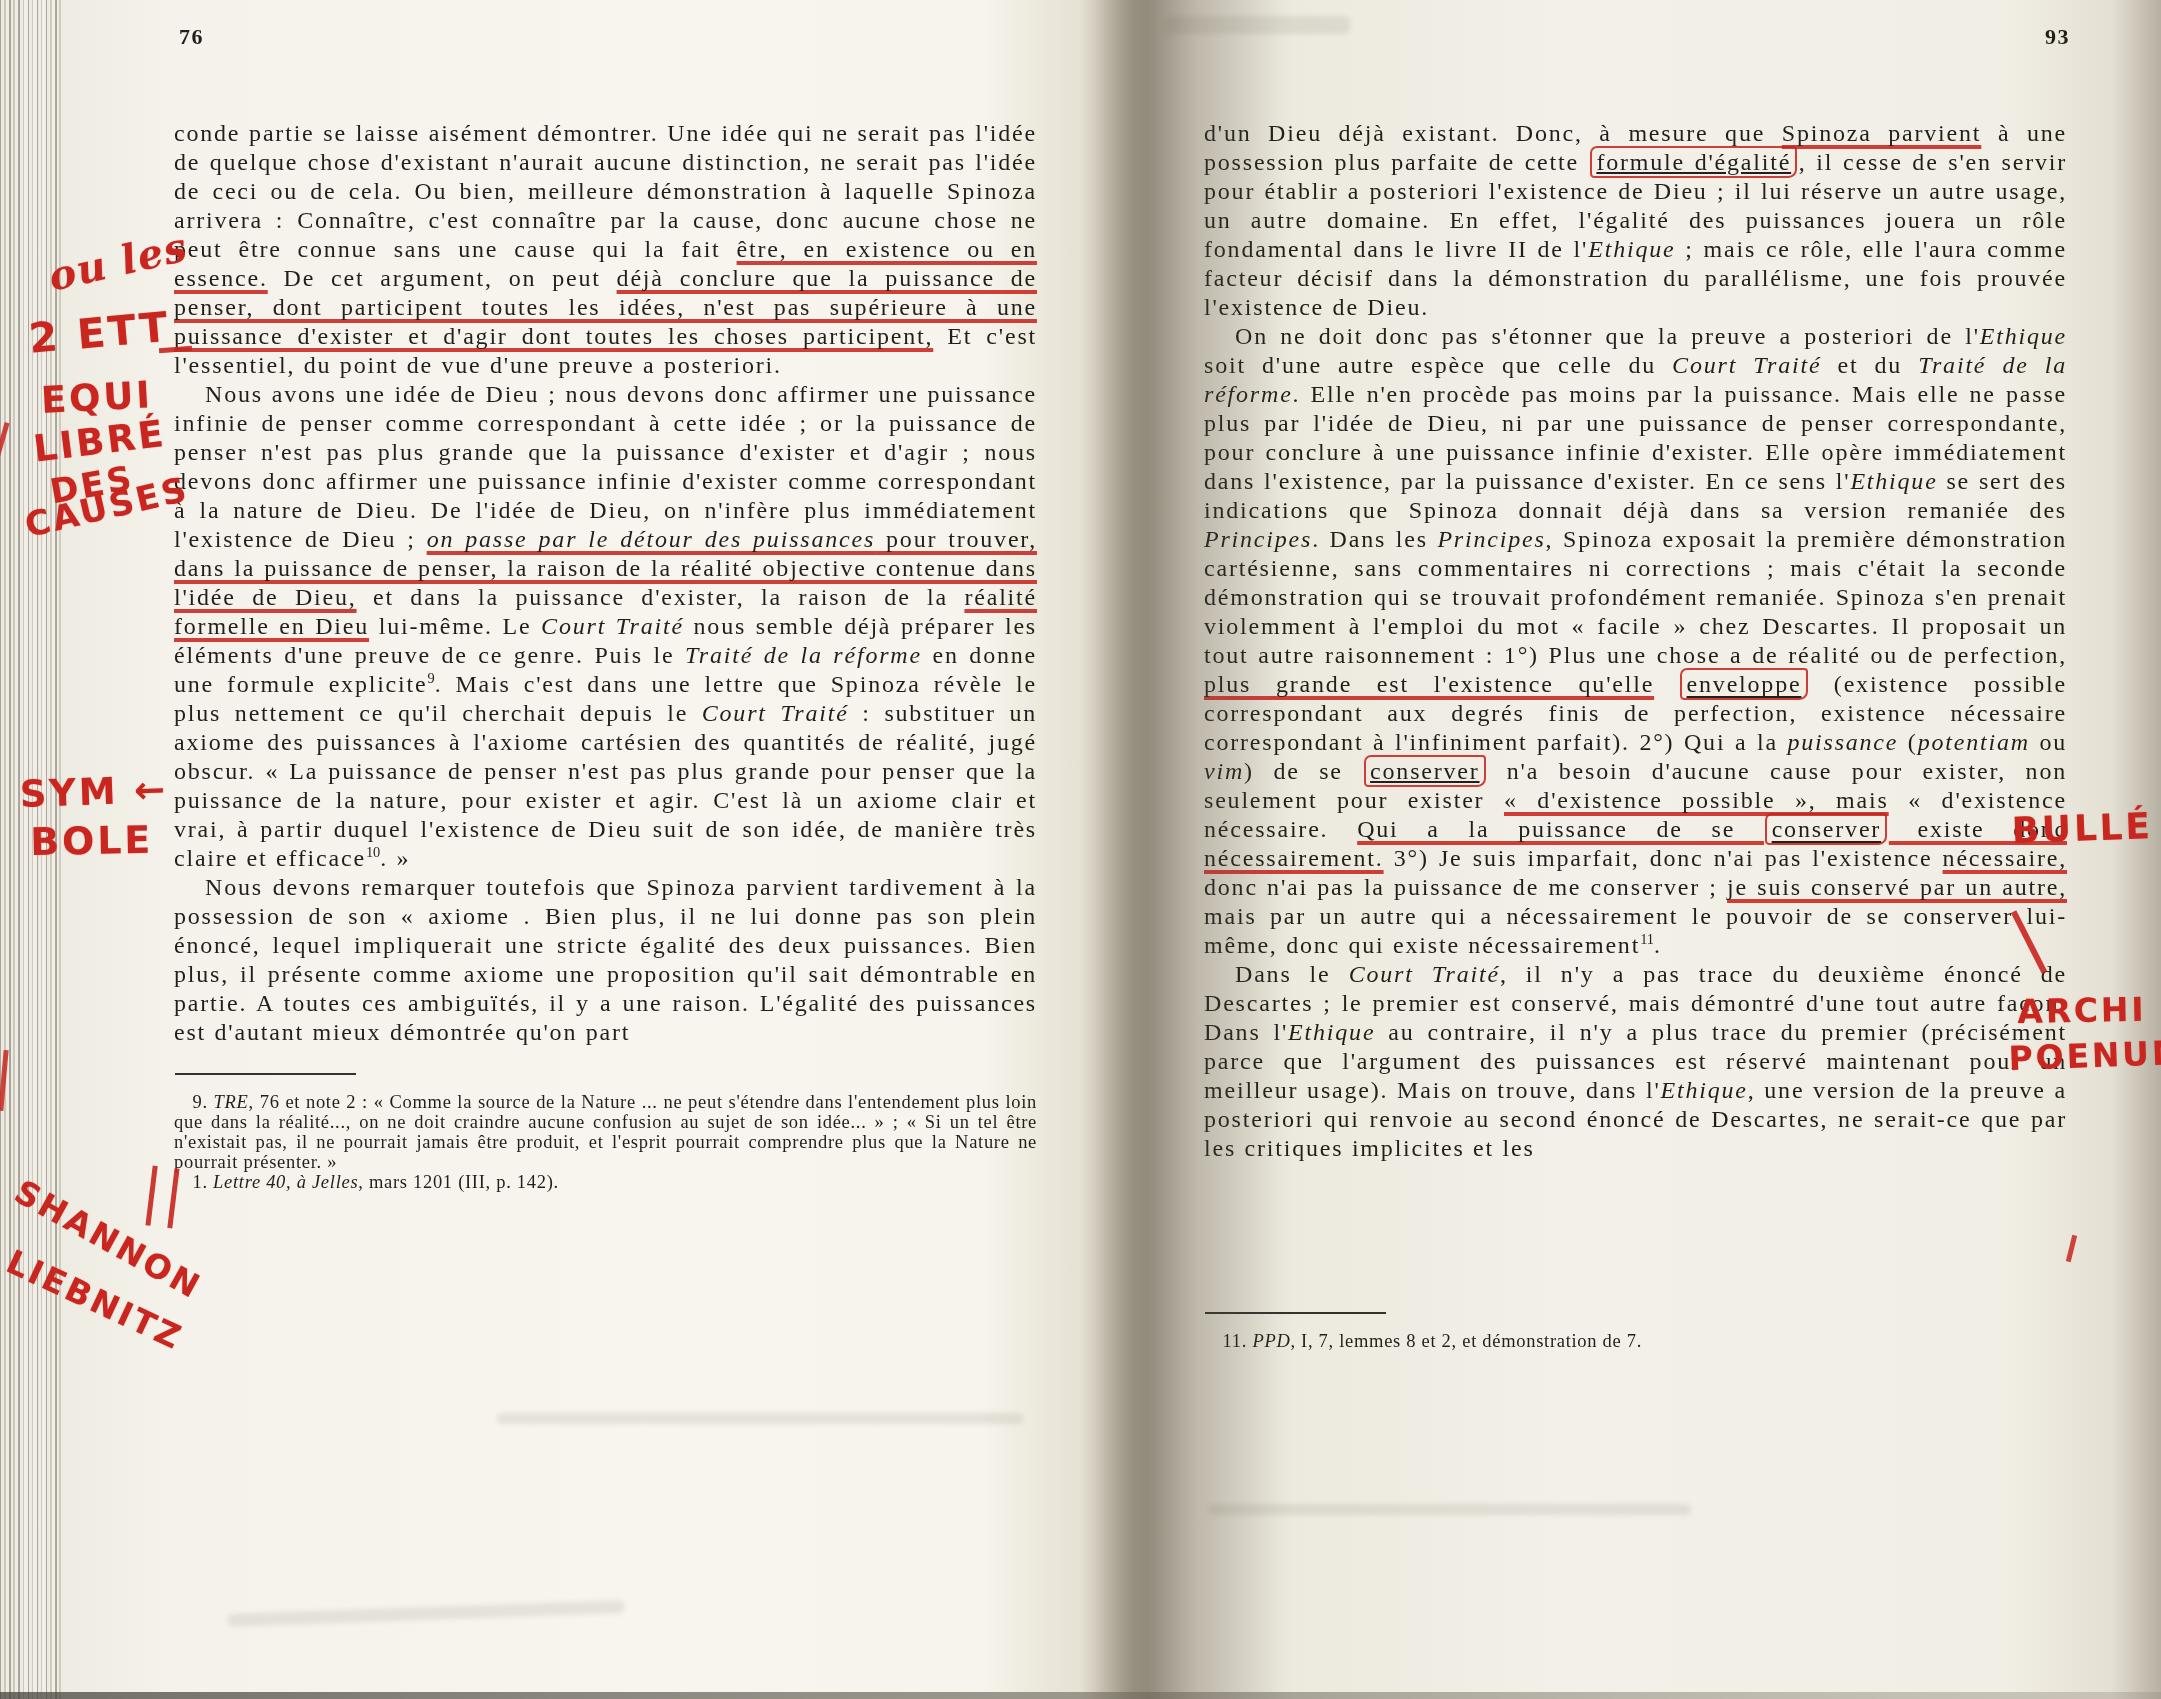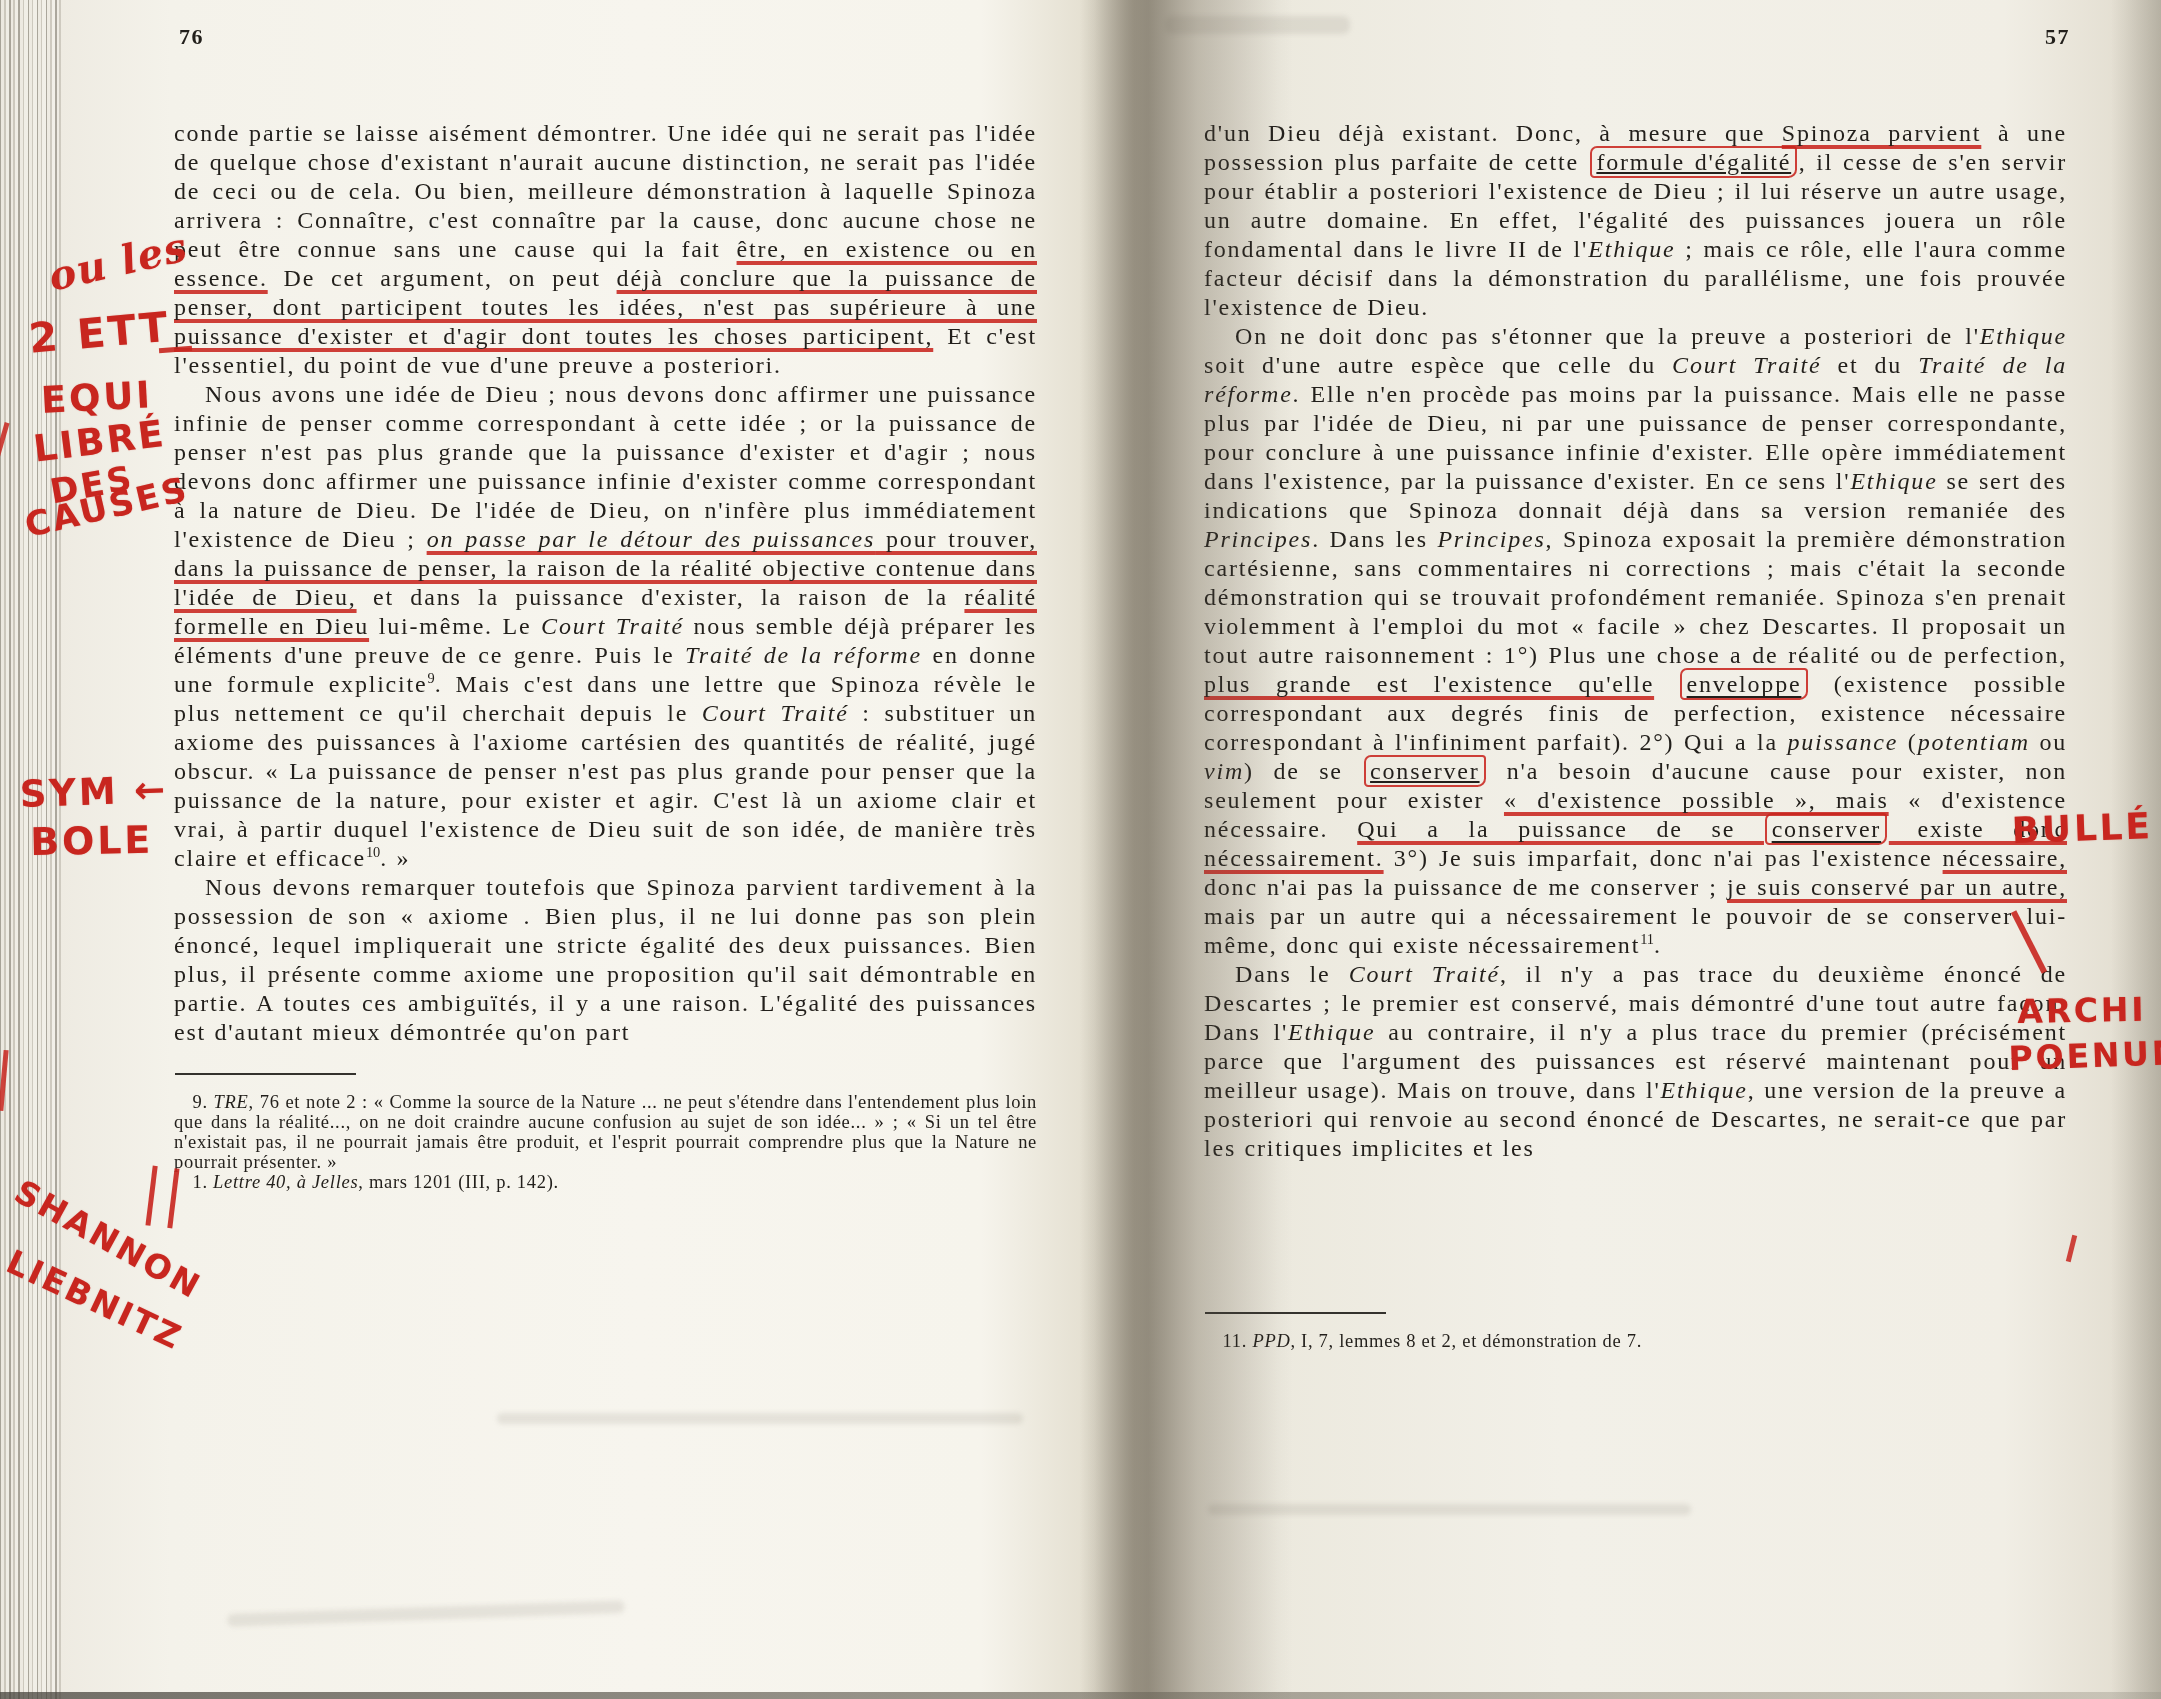--- a/index.html
+++ b/index.html
@@ -128,21 +128,21 @@
 
   <div class="col" id="col-left">
     <p class="body"><span>conde partie se laisse aisément démontrer. Une idée qui ne serait pas l'idée de quelque chose d'existant n'aurait aucune distinction, ne serait pas l'idée de ceci ou de cela. Ou bien, meilleure démonstration à laquelle Spinoza arrivera : Connaître, c'est connaître par la cause, donc aucune chose ne peut être connue sans une cause qui la fait </span><span class="seg-u">être, en existence ou en essence.</span><span> De cet argument, on peut </span><span class="seg-u">déjà conclure que la puissance de penser, dont participent toutes les idées, n'est pas supérieure à une puissance d'exister et d'agir dont toutes les choses participent,</span><span> Et c'est l'essentiel, du point de vue d'une preuve a posteriori.</span></p>
     <p class="body indent"><span>Nous avons une idée de Dieu ; nous devons donc affirmer une puissance infinie de penser comme correspondant à cette idée ; or la puissance de penser n'est pas plus grande que la puissance d'exister et d'agir ; nous devons donc affirmer une puissance infinie d'exister comme correspondant à la nature de Dieu. De l'idée de Dieu, on n'infère plus immédiatement l'existence de Dieu ; </span><span class="seg-i seg-u">on passe par le détour des puissances</span><span class="seg-u"> pour trouver, dans la puissance de penser, la raison de la réalité objective contenue dans l'idée de Dieu,</span><span> et dans la puissance d'exister, la raison de la </span><span class="seg-u">réalité formelle en Dieu</span><span> lui-même. Le </span><span class="seg-i">Court Traité</span><span> nous semble déjà préparer les éléments d'une preuve de ce genre. Puis le </span><span class="seg-i">Traité de la réforme</span><span> en donne une formule explicite</span><span class="seg-sup">9</span><span>. Mais c'est dans une lettre que Spinoza révèle le plus nettement ce qu'il cherchait depuis le </span><span class="seg-i">Court Traité</span><span> : substituer un axiome des puissances à l'axiome cartésien des quantités de réalité, jugé obscur. « La puissance de penser n'est pas plus grande pour penser que la puissance de la nature, pour exister et agir. C'est là un axiome clair et vrai, à partir duquel l'existence de Dieu suit de son idée, de manière très claire et efficace</span><span class="seg-sup">10</span><span>. »</span></p>
     <p class="body indent"><span>Nous devons remarquer toutefois que Spinoza parvient tardivement à la possession de son « axiome . Bien plus, il ne lui donne pas son plein énoncé, lequel impliquerait une stricte égalité des deux puissances. Bien plus, il présente comme axiome une proposition qu'il sait démontrable en partie. A toutes ces ambiguïtés, il y a une raison. L'égalité des puissances est d'autant mieux démontrée qu'on part</span></p>
     <div class="fn-rule"></div>
     <p class="fn"><span>9. </span><span class="seg-i">TRE</span><span>, 76 et note 2 : « Comme la source de la Nature ... ne peut s'étendre dans l'entendement plus loin que dans la réalité..., on ne doit craindre aucune confusion au sujet de son idée... » ; « Si un tel être n'existait pas, il ne pourrait jamais être produit, et l'esprit pourrait comprendre plus que la Nature ne pourrait présenter. »</span></p>
     <p class="fn"><span>1. </span><span class="seg-i">Lettre 40, à Jelles</span><span>, mars 1201 (III, p. 142).</span></p>
   </div>
 
-  <div class="pagenum" id="pagenum-right">57</div>
+  <div class="pagenum" id="pagenum-right">93</div>
 
   <div class="col" id="col-right">
     <p class="body"><span>d'un Dieu déjà existant. Donc, à mesure que </span><span class="seg-u">Spinoza parvient</span><span> à une possession plus parfaite de cette </span><span class="seg-box">formule d'égalité</span><span>, il cesse de s'en servir pour établir a posteriori l'existence de Dieu ; il lui réserve un autre usage, un autre domaine. En effet, l'égalité des puissances jouera un rôle fondamental dans le livre II de l'</span><span class="seg-i">Ethique</span><span> ; mais ce rôle, elle l'aura comme facteur décisif dans la démonstration du parallélisme, une fois prouvée l'existence de Dieu.</span></p>
     <p class="body indent"><span>On ne doit donc pas s'étonner que la preuve a posteriori de l'</span><span class="seg-i">Ethique</span><span> soit d'une autre espèce que celle du </span><span class="seg-i">Court Traité</span><span> et du </span><span class="seg-i">Traité de la réforme</span><span>. Elle n'en procède pas moins par la puissance. Mais elle ne passe plus par l'idée de Dieu, ni par une puissance de penser correspondante, pour conclure à une puissance infinie d'exister. Elle opère immédiatement dans l'existence, par la puissance d'exister. En ce sens l'</span><span class="seg-i">Ethique</span><span> se sert des indications que Spinoza donnait déjà dans sa version remaniée des </span><span class="seg-i">Principes</span><span>. Dans les </span><span class="seg-i">Principes</span><span>, Spinoza exposait la première démonstration cartésienne, sans commentaires ni corrections ; mais c'était la seconde démonstration qui se trouvait profondément remaniée. Spinoza s'en prenait violemment à l'emploi du mot « facile » chez Descartes. Il proposait un tout autre raisonnement : 1°) Plus une chose a de réalité ou de perfection, </span><span class="seg-u">plus grande est l'existence qu'elle</span><span> </span><span class="seg-box seg-u">enveloppe</span><span> (existence possible correspondant aux degrés finis de perfection, existence nécessaire correspondant à l'infiniment parfait). 2°) Qui a la </span><span class="seg-i">puissance</span><span> (</span><span class="seg-i">potentiam</span><span> ou </span><span class="seg-i">vim</span><span>) de se </span><span class="seg-box">conserver</span><span> n'a besoin d'aucune cause pour exister, non seulement pour exister </span><span class="seg-u">« d'existence possible », mais</span><span> « d'existence nécessaire. </span><span class="seg-u">Qui a la puissance de se </span><span class="seg-box seg-u">conserver</span><span class="seg-u"> existe donc nécessairement.</span><span> 3°) Je suis imparfait, donc n'ai pas l'existence </span><span class="seg-u">nécessaire,</span><span> donc n'ai pas la puissance de me conserver ; </span><span class="seg-u">je suis conservé par un autre,</span><span> mais par un autre qui a nécessairement le pouvoir de se conserver lui-même, donc qui existe nécessairement</span><span class="seg-sup">11</span><span>.</span></p>
     <p class="body indent"><span>Dans le </span><span class="seg-i">Court Traité</span><span>, il n'y a pas trace du deuxième énoncé de Descartes ; le premier est conservé, mais démontré d'une tout autre façon. Dans l'</span><span class="seg-i">Ethique</span><span> au contraire, il n'y a plus trace du premier (précisément parce que l'argument des puissances est réservé maintenant pour un meilleur usage). Mais on trouve, dans l'</span><span class="seg-i">Ethique</span><span>, une version de la preuve a posteriori qui renvoie au second énoncé de Descartes, ne serait-ce que par les critiques implicites et les</span></p>
     <div class="fn-rule" id="fn-rule-right"></div>
     <p class="fn"><span>11. </span><span class="seg-i">PPD</span><span>, I, 7, lemmes 8 et 2, et démonstration de 7.</span></p>
   </div>
 
   <div class="note cursive" id="note-ou-les">ou les</div>

